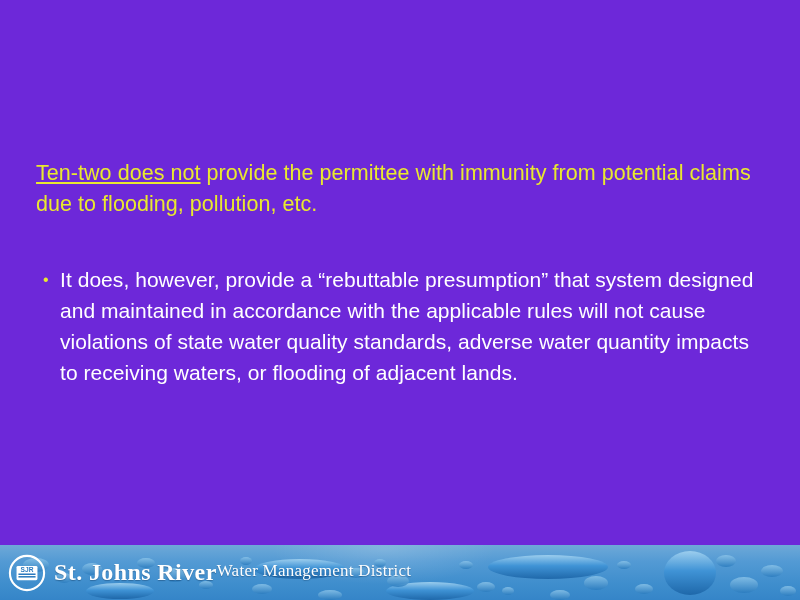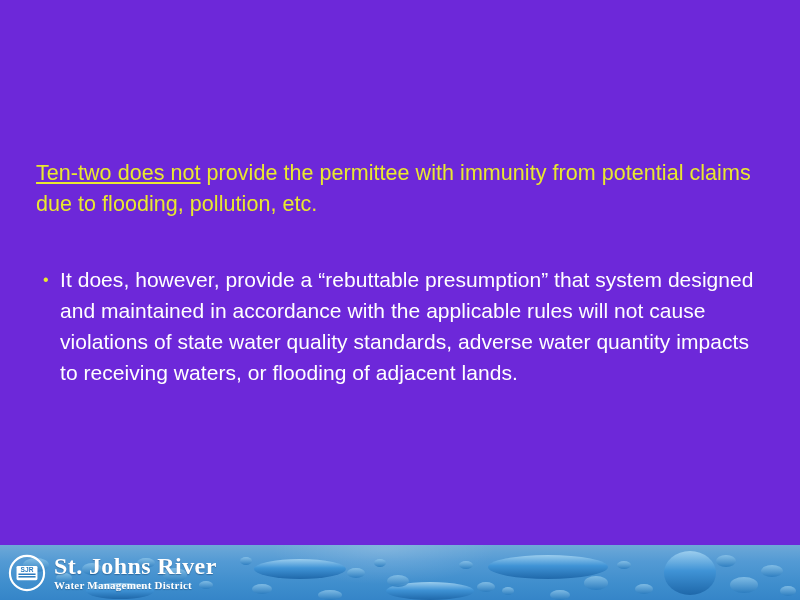--- a/index.html
+++ b/index.html
@@ -83,39 +83,39 @@
     height: 46px;
   }
   #logo-emblem {
     width: 38px;
     height: 38px;
     flex: 0 0 auto;
     margin-right: 8px;
   }
   #logo-words {
     display: flex;
-    flex-direction: column;
+    flex-direction: row;
     justify-content: center;
     line-height: 1;
     padding-bottom: 2px;
   }
   .logo-line1 {
     font-family: "Liberation Serif", serif;
     color: #ffffff;
     font-size: 24px;
     font-weight: 700;
     letter-spacing: 0.4px;
     text-shadow: 0 1px 1px rgba(20,60,100,0.45);
     white-space: nowrap;
   }
   .logo-line2 {
     font-family: "Liberation Serif", serif;
     color: #ffffff;
-    font-size: 11px;
-    font-weight: 700;
+    font-size: 17px;
+    font-weight: 400;
     letter-spacing: 0.25px;
     margin-top: 2px;
     text-shadow: 0 1px 1px rgba(20,60,100,0.45);
     white-space: nowrap;
   }
 </style>
 </head>
 <body>
 
 <div id="slide">

